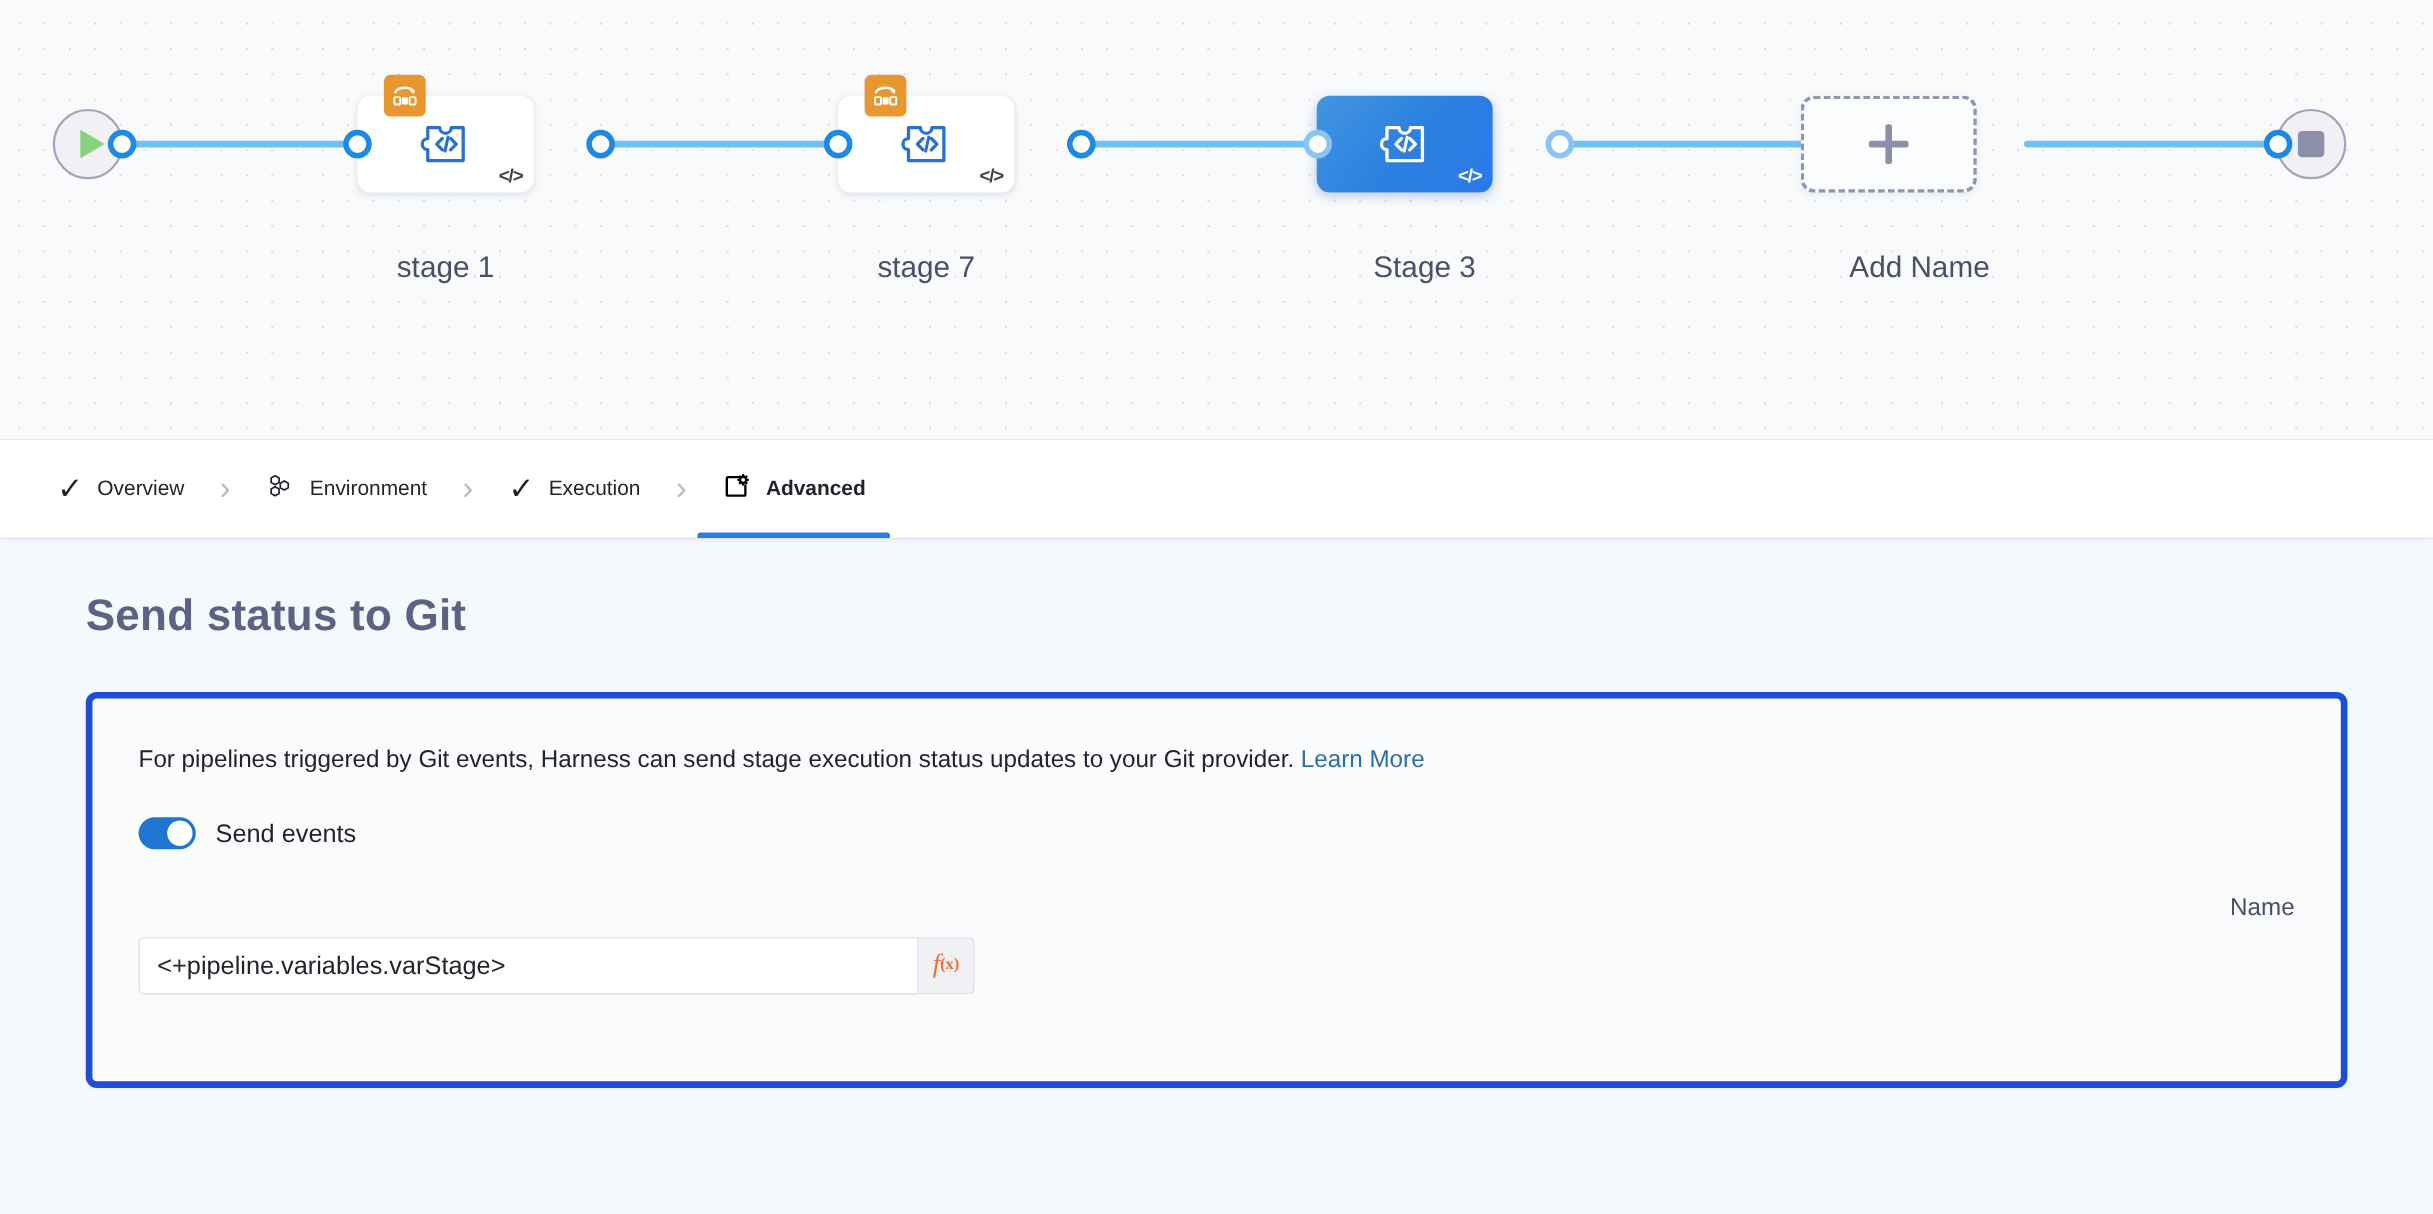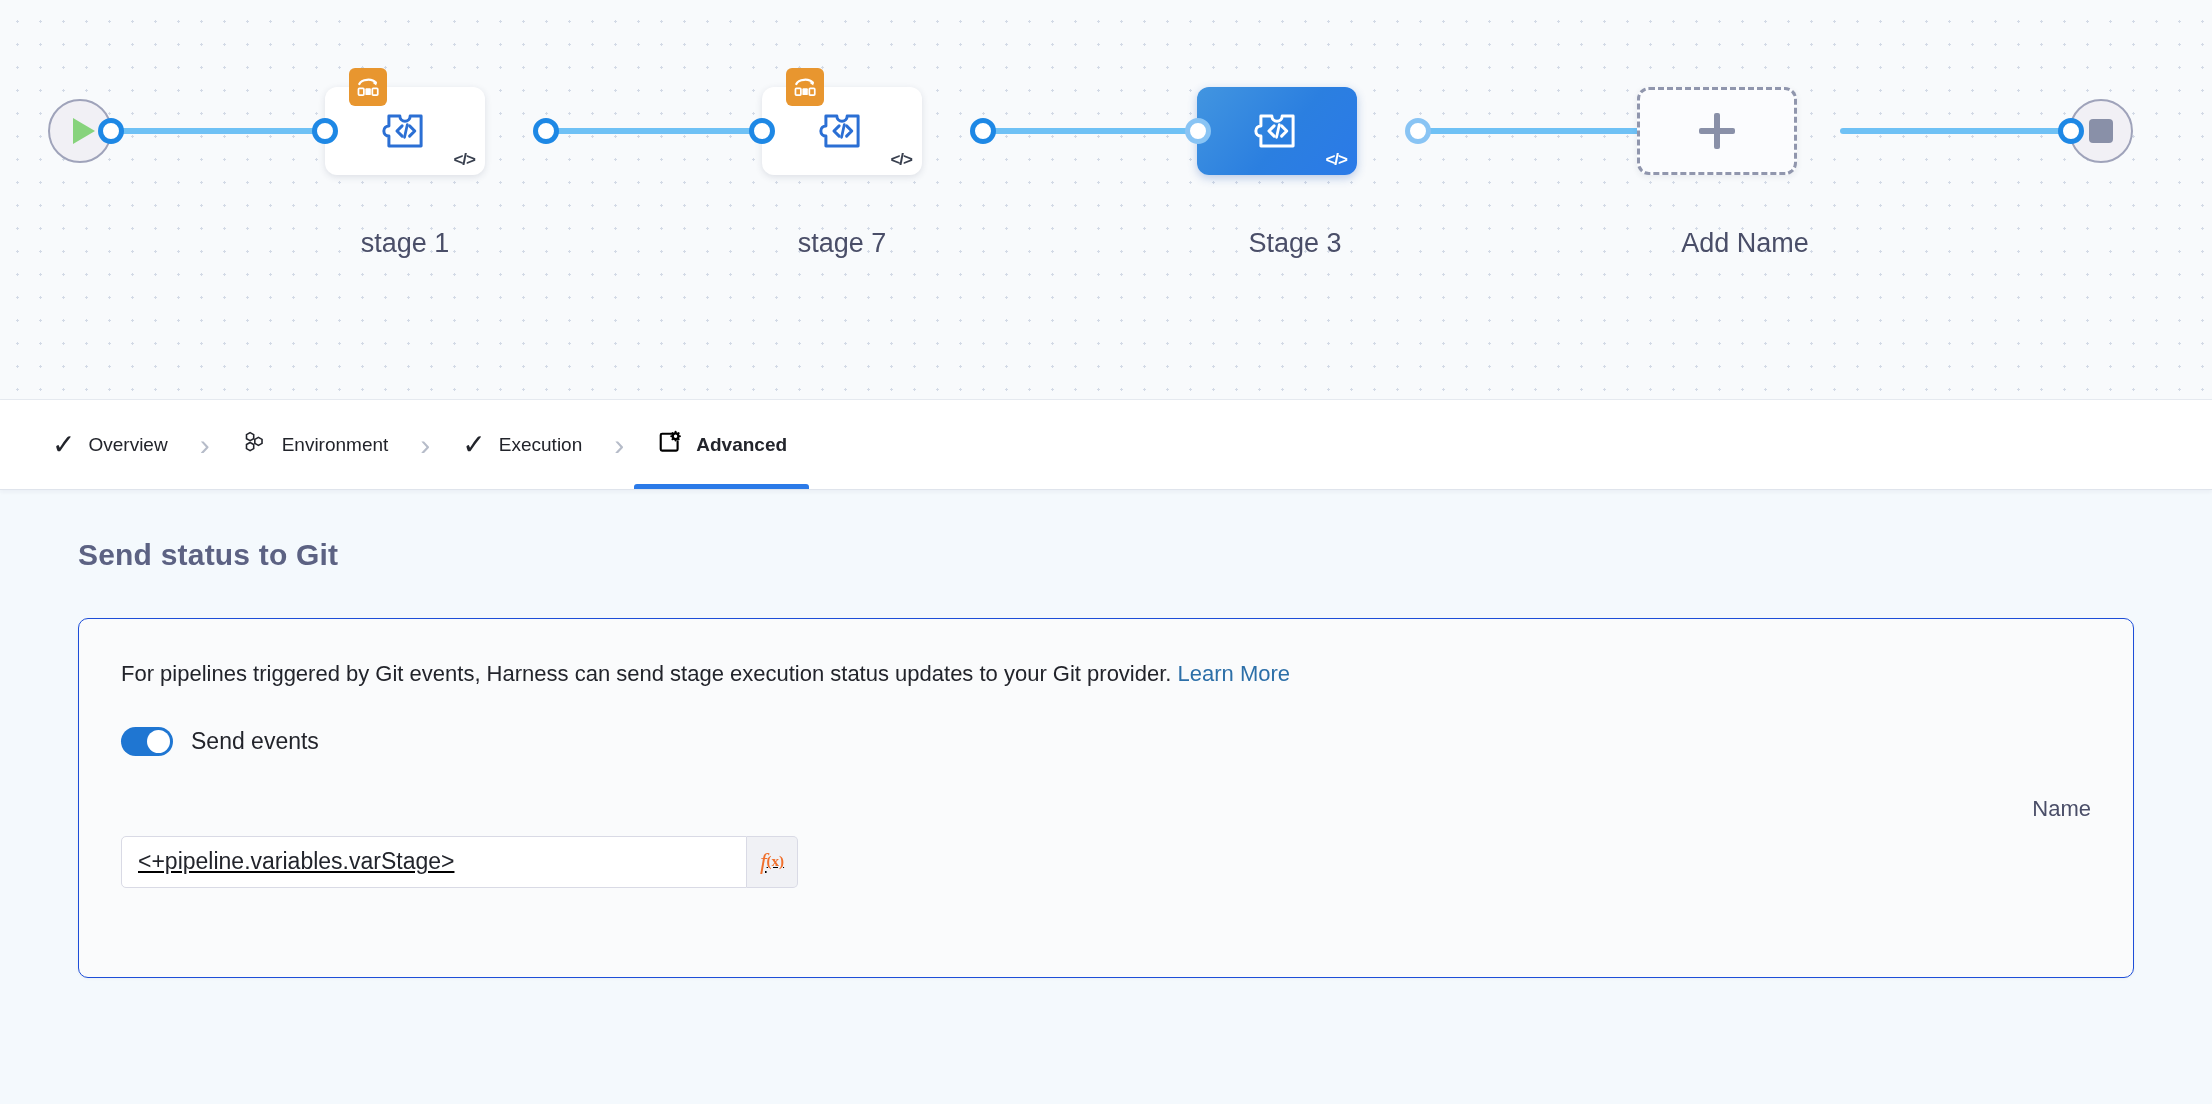--- a/index.html
+++ b/index.html
@@ -198,30 +198,30 @@
     font-weight: 300;
   }
 
   
   .content {
     padding: 48px 78px 0 78px;
     background: #f4f9fd;
     height: 614px;
   }
   .section-title {
-    font-size: 30px;
+    font-size: 40px;
     font-weight: 700;
     color: #5c6283;
     margin-bottom: 46px;
     letter-spacing: 0.2px;
   }
   .card {
     background: #fafbfc;
     border-radius: 10px;
-    border: 1px solid #1d4ed8;
+    border: 6px solid #1d4ed8;
     box-shadow: 0 1px 3px rgba(40,50,80,0.05);
     padding: 40px 42px 60px 42px;
     width: 2056px;
     height: 360px;
   }
   .desc {
     font-size: 22px;
     color: #22242b;
     margin-bottom: 37px;
     line-height: 1.4;
@@ -254,23 +254,22 @@
   .toggle-label { font-size: 23px; color: #22242b; }
 
   .field-label {
     font-size: 22px;
     color: #4a4e68;
     margin-bottom: 14px;
     text-align: right;
   }
   .input-wrap {
     display: flex;
-    width: 677px;
+    width: 760px;
     height: 52px;
-    text-decoration: underline;
   }
   .text-input {
     flex: 1;
     border: 1px solid #d9dae5;
     border-radius: 5px 0 0 5px;
     background: #ffffff;
     font-size: 23px;
     color: #22242b;
     padding: 0 16px;
     font-family: "Liberation Sans", sans-serif;

